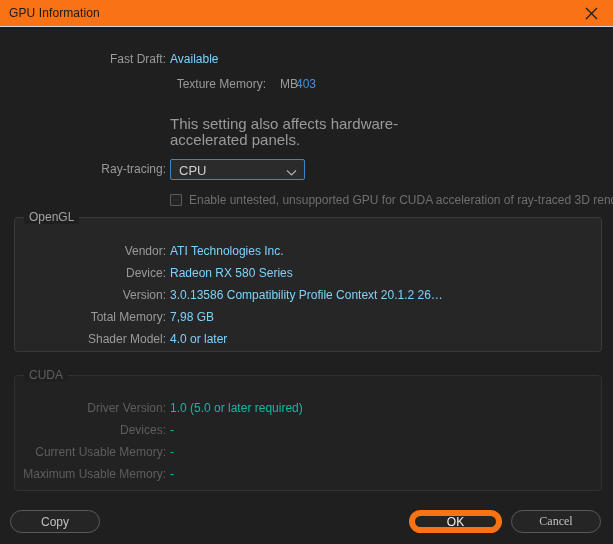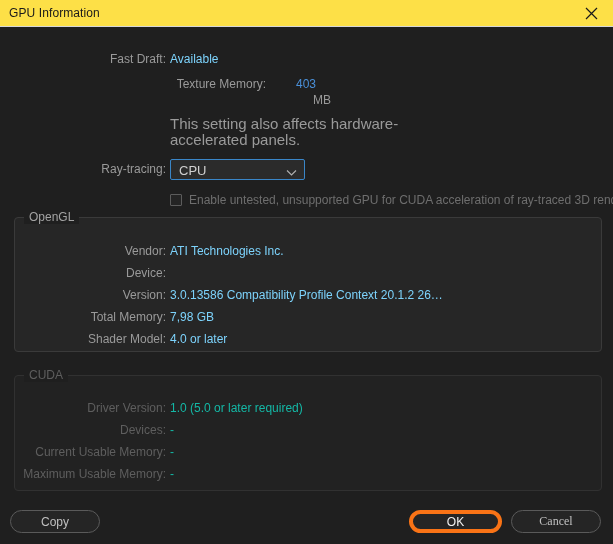--- a/index.html
+++ b/index.html
@@ -16,21 +16,21 @@
     overflow: hidden;
     -webkit-font-smoothing: antialiased;
   }
 
   
   .titlebar {
     position: absolute;
     left: 0; top: 0;
     width: 613px;
     height: 27px;
-    background: #fde047;
+    background: #f97316;
     border-bottom: 1px solid #d8d8d8;
     box-sizing: border-box;
   }
   .titlebar-text {
     position: absolute;
     left: 9px;
     top: 6px;
     font-size: 12px;
     color: #1a1a1a;
     letter-spacing: .1px;
@@ -194,21 +194,21 @@
     font-size: 12px;
     font-family: "Liberation Sans", sans-serif;
     display: flex;
     align-items: center;
     justify-content: center;
     box-sizing: border-box;
     cursor: pointer;
     padding: 0;
   }
   .btn.default {
-    border: 4px solid #f97316;
+    border: 6px solid #f97316;
     color: #f0f0f0;
   }
   #copy-button  { left: 10px;  top: 510px; width: 90px; }
   #ok-button    { left: 409px; top: 510px; width: 93px; }
   #cancel-button{ left: 511px; top: 510px; width: 90px; font-family: Liberation Serif, serif; }
 </style>
 </head>
 <body>
 
 <div class="titlebar">
@@ -225,21 +225,21 @@
 <div class="dialog-body">
 
   <div class="row" style="top:25px;">
     <span class="lbl">Fast Draft:</span>
     <span class="val">Available</span>
   </div>
 
   <div class="row" style="top:50px;">
     <span class="lbl" style="width:266px;">Texture Memory:</span>
     <span class="val accent" style="left:272px;">403</span>
-    <span class="val unit" style="left:313px;margin-top:16px;">MB</span>
+    <span class="val unit" style="left:280px;">MB</span>
   </div>
 
   <div class="note" style="top:89px;">This setting also affects hardware-accelerated panels.</div>
 
   <div class="row" style="top:135px;">
     <span class="lbl">Ray-tracing:</span>
   </div>
   <div class="dropdown">
     <span class="dropdown-text">CPU</span>
     <span class="dropdown-arrow">
@@ -258,20 +258,21 @@
 
   <div class="groupbox" style="top:190px; height:135px;">
     <span class="group-title">OpenGL</span>
 
     <div class="row" style="top:26px;">
       <span class="lbl" style="width:151px;">Vendor:</span>
       <span class="val" style="left:155px;">ATI Technologies Inc.</span>
     </div>
     <div class="row" style="top:48px;">
       <span class="lbl" style="width:151px;">Device:</span>
+      <span class="val" style="left:155px;">Radeon RX 580 Series</span>
     </div>
     <div class="row" style="top:70px;">
       <span class="lbl" style="width:151px;">Version:</span>
       <span class="val" style="left:155px;">3.0.13586 Compatibility Profile Context 20.1.2 26…</span>
     </div>
     <div class="row" style="top:92px;">
       <span class="lbl" style="width:151px;">Total Memory:</span>
       <span class="val" style="left:155px;">7,98 GB</span>
     </div>
     <div class="row" style="top:114px;">

